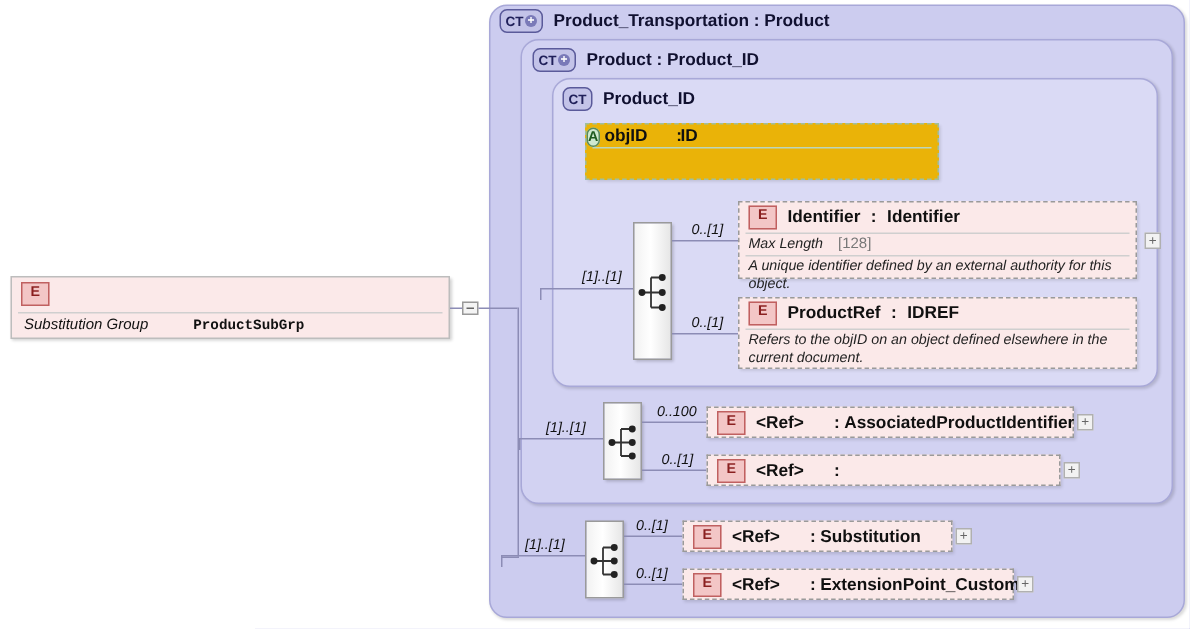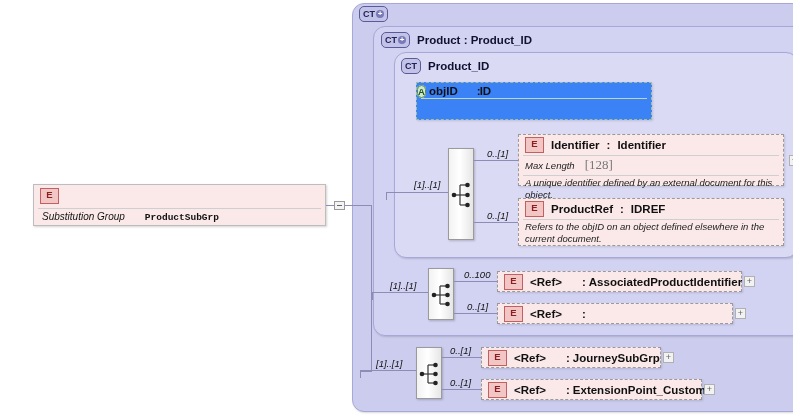--- a/index.html
+++ b/index.html
@@ -7,21 +7,21 @@
     background: #ffffff;
   }
   body {
     width: 793px; height: 419px;
     position: relative;
     overflow: hidden;
     font-family: "Liberation Sans", sans-serif;
     font-size: 11px;
     color: #1a1a1a;
   }
-  .abs { position: absolute; box-sizing: border-box; margin-left: 26px; }
+  .abs { position: absolute; box-sizing: border-box; }
 
   
   .ct-panel {
     background: #ccccef;
     border: 1px solid #a8a8d8;
     border-radius: 12px;
     box-shadow: 1px 1px 2px rgba(0,0,0,0.15);
   }
   .ct-panel.lvl2 { background: #d2d2f2; }
   .ct-panel.lvl3 { background: #dadaf5; }
@@ -122,41 +122,41 @@
   }
   .facet {
     display: flex; align-items: baseline; gap: 10px;
     padding: 1px 6px;
   }
   .facet-name {
     font-size: 9.5px; font-style: italic; color: #222;
     white-space: nowrap;
   }
   .facet-val {
-    font-size: 13px; color: #777; white-space: nowrap; font-family: Liberation Serif, serif;
+    font-size: 10px; color: #777; white-space: nowrap;
   }
   .doc {
     font-size: 9.5px;
     font-style: italic;
     color: #222;
     padding: 1px 6px 2px 6px;
     line-height: 1.25;
   }
 
   
   .abox {
-    background: #3b82f6;
+    background: #eab308;
     border: 1px dashed #9fbf9f;
     box-shadow: 1px 1px 2px rgba(0,0,0,0.13);
   }
   .abox .sep { border-top: 1px solid #bcd6bc; }
 
   
   .subst {
-    display: flex; align-items: baseline; gap: 20px;
+    display: flex; align-items: baseline; gap: 30px;
     padding: 2px 8px;
   }
   .subst-label { font-size: 10px; font-style: italic; color: #111; }
   .subst-val {
     font-family: "Liberation Mono", monospace;
     font-size: 9.5px; color: #111; font-weight: bold;
   }
 
   
   .seq {
@@ -203,20 +203,21 @@
 </head>
 <body>
 
 <div class="abs ct-panel" style="left:326px; top:3px; width:464px; height:409px;"></div>
 
 <div class="abs ct-head" style="left:333px; top:6px;">
   <span class="ct-badge">
     <span>CT</span>
       <span class="plus">+</span>
   </span>
+  <span class="ct-title">Product_Transportation : Product</span>
 </div>
 
 <div class="abs ct-panel lvl2" style="left:347px; top:26px; width:435px; height:310px;"></div>
 
 <div class="abs ct-head" style="left:355px; top:32px;">
   <span class="ct-badge">
     <span>CT</span>
       <span class="plus">+</span>
   </span>
   <span class="ct-title">Product  : Product_ID</span>
@@ -271,21 +272,21 @@
     <span class="ename">Identifier</span>
     <span class="etype">:</span>
     <span class="etype">Identifier</span>
   </div>
   <div class="sep"></div>
   <div class="facet">
     <span class="facet-name">Max Length</span>
     <span class="facet-val">[128]</span>
   </div>
   <div class="sep" style="margin-top:1px;"></div>
-  <div class="doc">A unique identifier defined by an external document for this object.</div>
+  <div class="doc">A unique identifier defined by an external authority for this object.</div>
 </div>
 <div class="abs plusbox" style="left:763px; top:155px;">+</div>
 
 <div class="abs ebox dashed" style="left:492px; top:198px; width:266px; height:48px;">
   <div class="erow">
     <span class="badge-e">E</span>
     <span class="ename">ProductRef</span>
     <span class="etype">:</span>
     <span class="etype">IDREF</span>
   </div>
@@ -358,21 +359,21 @@
 <div class="abs card" style="left:424px; top:345px;">0..[1]</div>
 
 <div class="abs hline" style="left:416px; top:389px; width:39px; height:1px;"></div>
 <div class="abs card" style="left:424px; top:377px;">0..[1]</div>
 
 <div class="abs ebox dashed" style="left:455px; top:347px; width:180px; height:21px;">
   <div class="erow" style="padding-top:2px;">
     <span class="badge-e">E</span>
     <span class="ename">&lt;Ref&gt;</span>
     <span class="etype" style="margin-left:13px;">:</span>
-    <span class="etype" style="margin-left:-4px;">JourneySubGrp</span>
+    <span class="etype" style="margin-left:-4px;">Substitution</span>
   </div>
 </div>
 <div class="abs plusbox" style="left:637px; top:352px;">+</div>
 
 <div class="abs ebox dashed" style="left:455px; top:379px; width:221px; height:21px;">
   <div class="erow" style="padding-top:2px;">
     <span class="badge-e">E</span>
     <span class="ename">&lt;Ref&gt;</span>
     <span class="etype" style="margin-left:13px;">:</span>
     <span class="etype" style="margin-left:-4px;">ExtensionPoint_Custom</span>

